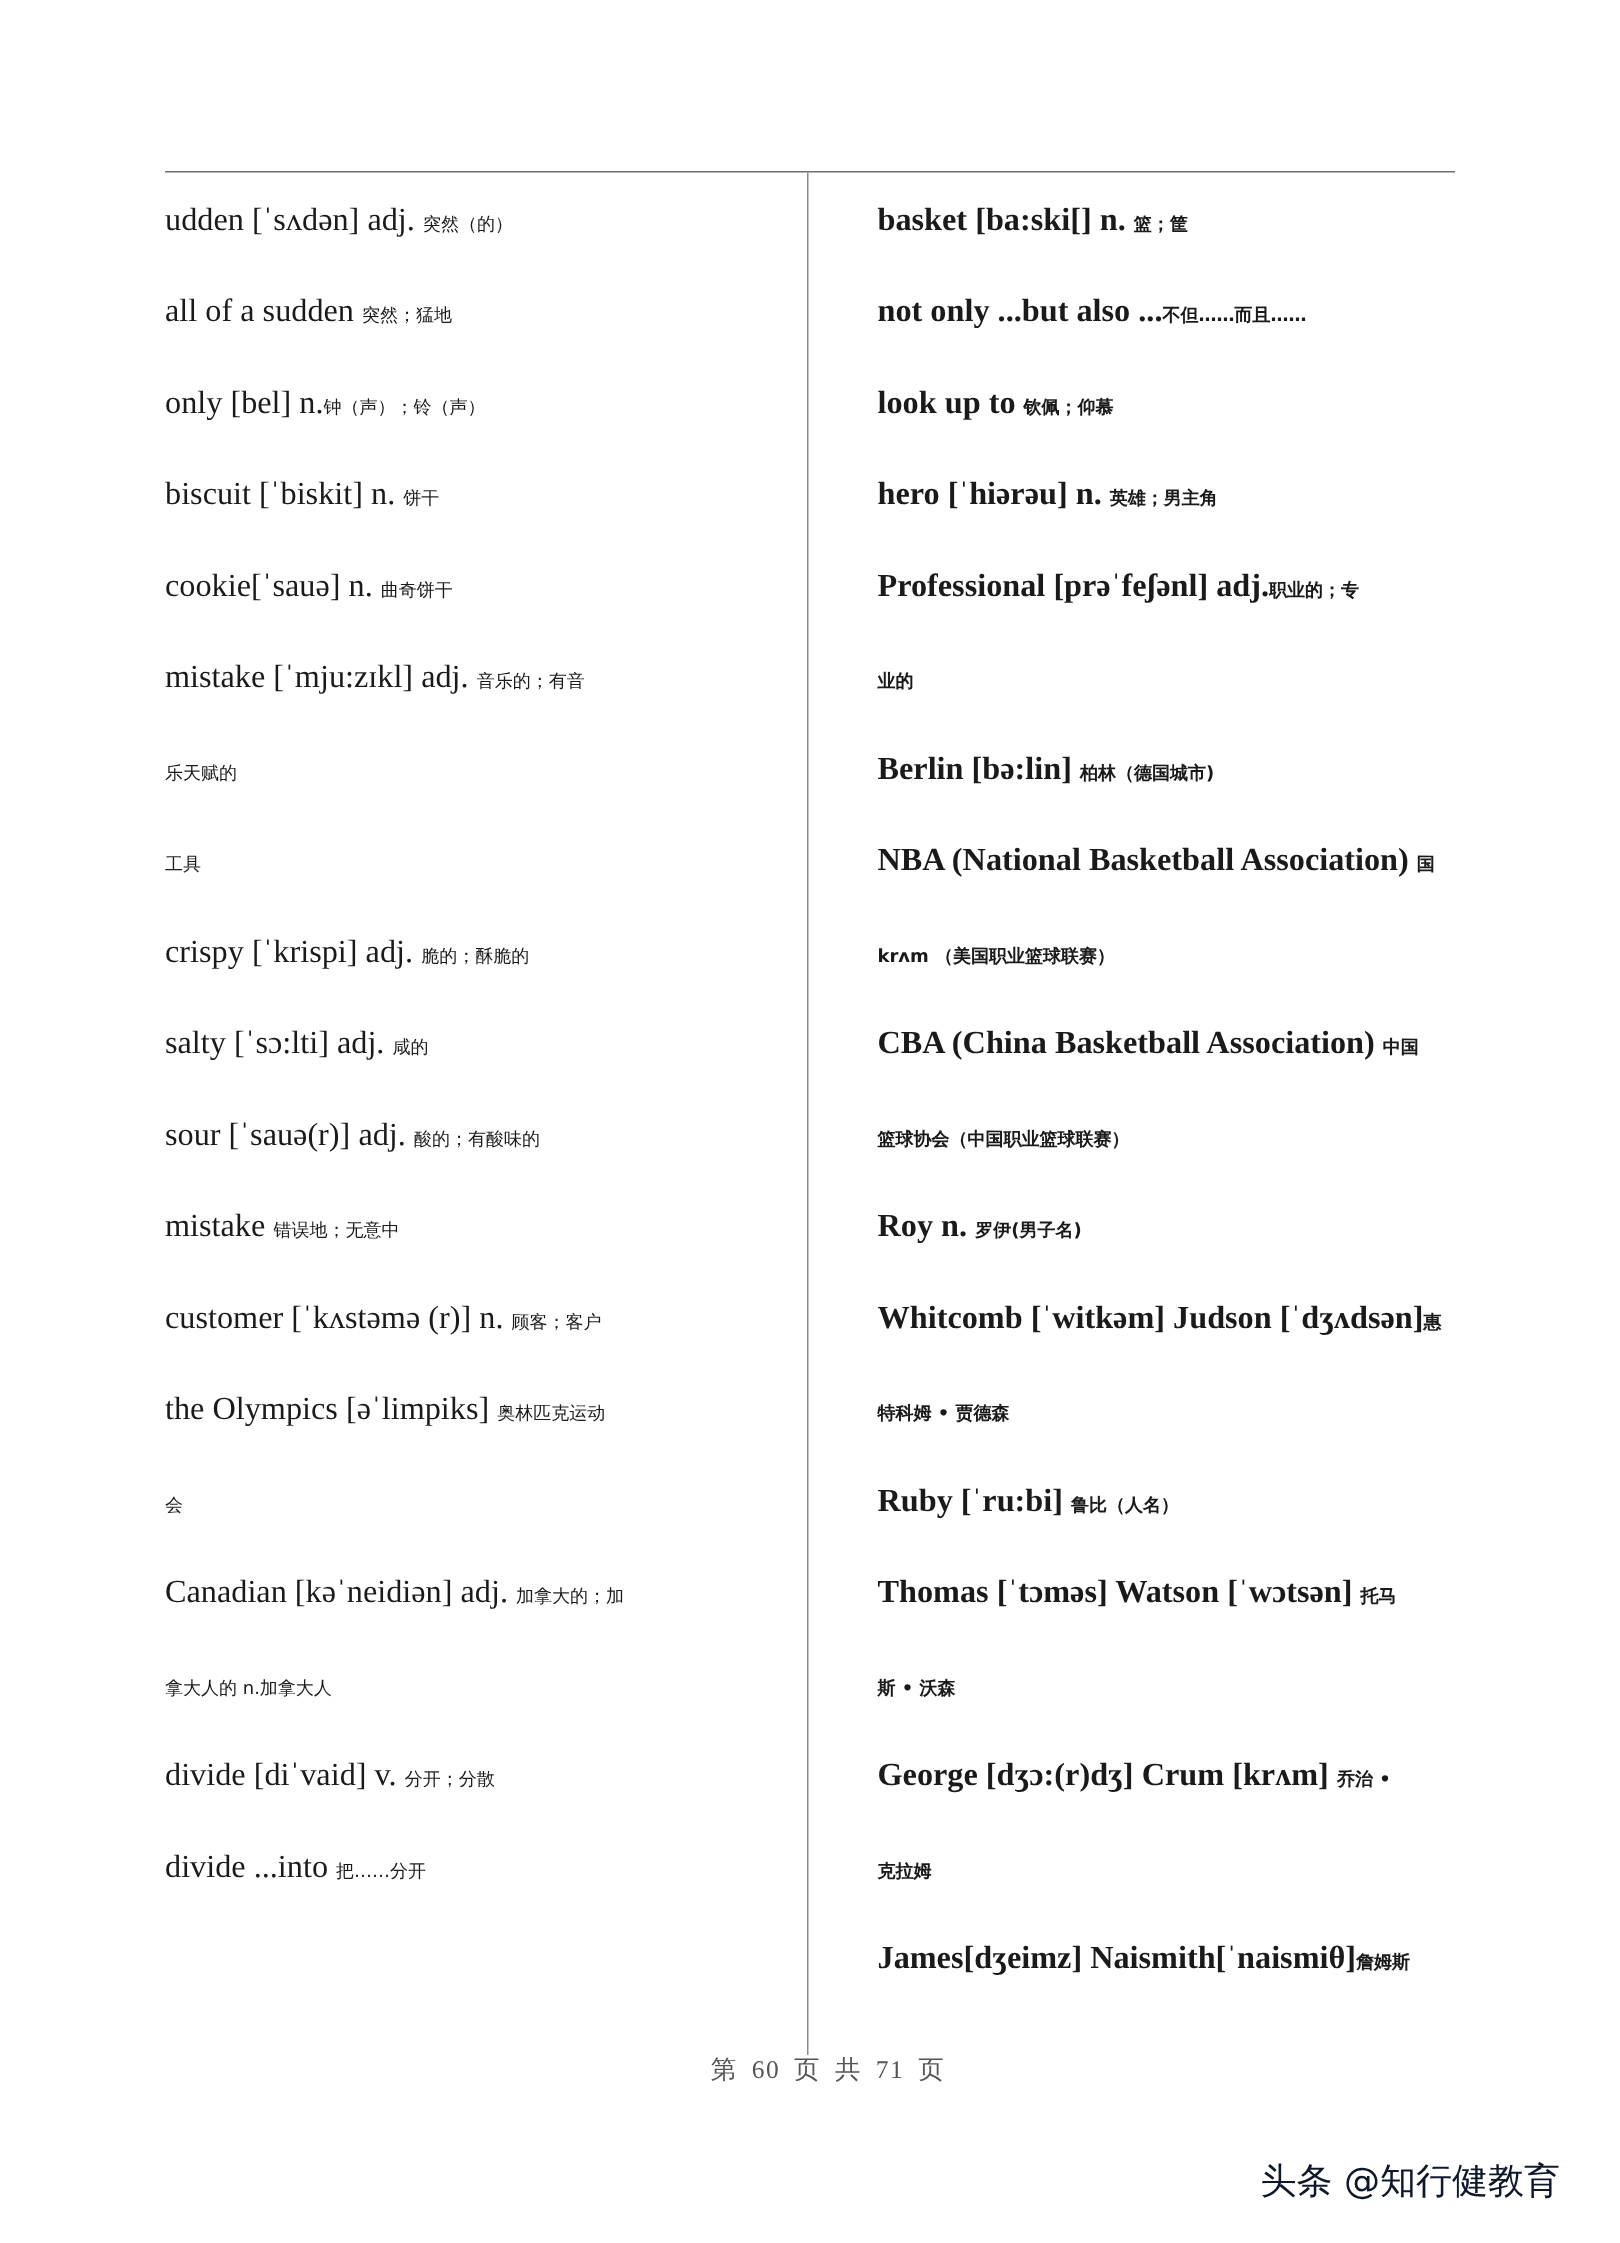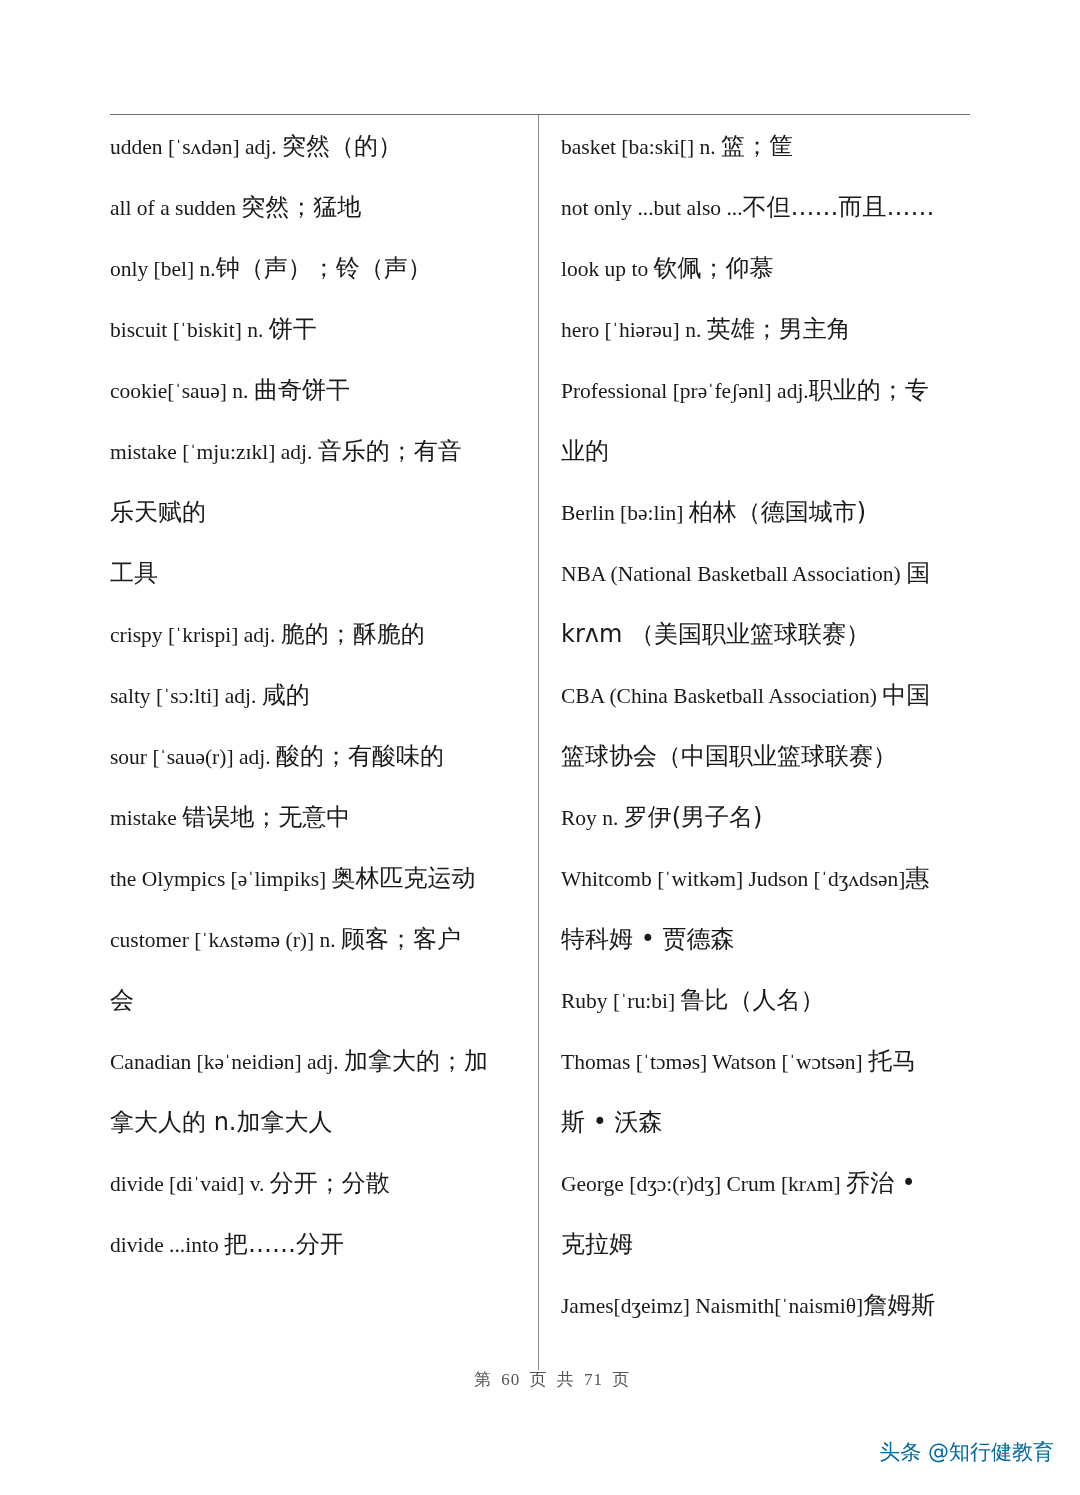--- a/index.html
+++ b/index.html
@@ -4,49 +4,49 @@
   <style>
     html, body { margin: 0; padding: 0; background: #ffffff; }
     body { width: 1080px; height: 1495px; position: relative; overflow: hidden;
            font-family: "Liberation Serif", "DejaVu Serif", serif; color: #1a1a1a; }
     .top-rule { position: absolute; left: 110px; top: 114px; width: 860px; height: 0;
                 border-top: 1.5px solid #6e6e6e; }
     .col-divider { position: absolute; left: 538px; top: 115px; width: 0; height: 1255px;
                    border-left: 1px solid #8a8a8a; }
     .column { position: absolute; top: 116px; }
     .col-left { left: 110px; width: 420px; }
-    .col-right { left: 561px; width: 410px; }
+    .col-right { left: 585px; width: 410px; font-weight: bold; }
     .line { height: 61px; line-height: 61px; font-size: 21.5px; white-space: nowrap; }
-    .line .cn { font-family: "DejaVu Sans", sans-serif; font-size: 24px; }
+    .line .cn { font-family: "DejaVu Sans", sans-serif; font-size: 12px; }
     .footer { position: absolute; left: 12px; width: 1080px; top: 1368px; text-align: center;
               font-size: 17px; color: #555; letter-spacing: 1px; word-spacing: 4px; }
-    .watermark { position: absolute; right: 26px; top: 1438px; font-family: "DejaVu Sans", sans-serif;
-                 font-size: 21px; color: #0369a1; text-shadow: 1px 1px 0 #ffffff, -1px -1px 0 #ffffff; }
+    .watermark { position: absolute; right: 40px; top: 1438px; font-family: "DejaVu Sans", sans-serif;
+                 font-size: 24px; color: #0f172a; text-shadow: 1px 1px 0 #ffffff, -1px -1px 0 #ffffff; }
   </style>
 </head>
 <body>
 
 <div class="top-rule"></div>
 <div class="col-divider"></div>
 
 <div class="column col-left">
   <div class="line"><span>udden [ˈsʌdən]   adj. </span><span class="cn">突然（的）</span></div>
   <div class="line"><span>all of a sudden   </span><span class="cn">突然；猛地</span></div>
   <div class="line"><span>only   [bel]   n.</span><span class="cn">钟（声）；铃（声）</span></div>
   <div class="line"><span>biscuit [ˈbiskit]   n. </span><span class="cn">饼干</span></div>
   <div class="line"><span>cookie[ˈsauə]   n. </span><span class="cn">曲奇饼干</span></div>
   <div class="line"><span>mistake  [ˈmju:zɪkl]   adj. </span><span class="cn">音乐的；有音</span></div>
   <div class="line"><span></span><span class="cn">乐天赋的</span></div>
   <div class="line"><span></span><span class="cn">工具</span></div>
   <div class="line"><span>crispy [ˈkrispi]   adj. </span><span class="cn">脆的；酥脆的</span></div>
   <div class="line"><span>salty [ˈsɔ:lti]   adj. </span><span class="cn">咸的</span></div>
   <div class="line"><span>sour [ˈsauə(r)]   adj. </span><span class="cn">酸的；有酸味的</span></div>
   <div class="line"><span>mistake   </span><span class="cn">错误地；无意中</span></div>
+  <div class="line"><span>customer [ˈkʌstəmə (r)]   n. </span><span class="cn">顾客；客户</span></div>
   <div class="line"><span>the Olympics [əˈlimpiks]   </span><span class="cn">奥林匹克运动</span></div>
-  <div class="line"><span>customer [ˈkʌstəmə (r)]   n. </span><span class="cn">顾客；客户</span></div>
   <div class="line"><span></span><span class="cn">会</span></div>
   <div class="line"><span>Canadian [kəˈneidiən]   adj. </span><span class="cn">加拿大的；加</span></div>
   <div class="line"><span></span><span class="cn">拿大人的   n.加拿大人</span></div>
   <div class="line"><span>divide [diˈvaid]   v. </span><span class="cn">分开；分散</span></div>
   <div class="line"><span>divide ...into   </span><span class="cn">把……分开</span></div>
 </div>
 
 <div class="column col-right">
   <div class="line"><span>basket   [ba:ski[]   n. </span><span class="cn">篮；筐</span></div>
   <div class="line"><span>not only ...but also ...</span><span class="cn">不但……而且……</span></div>

